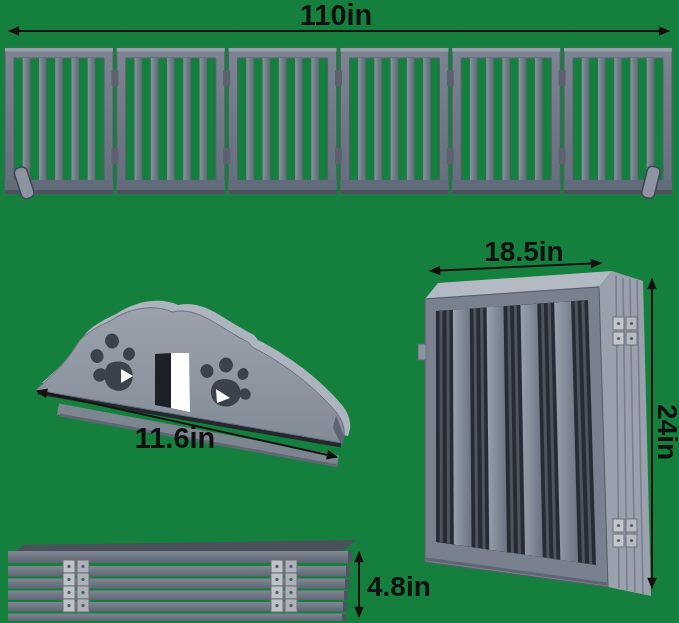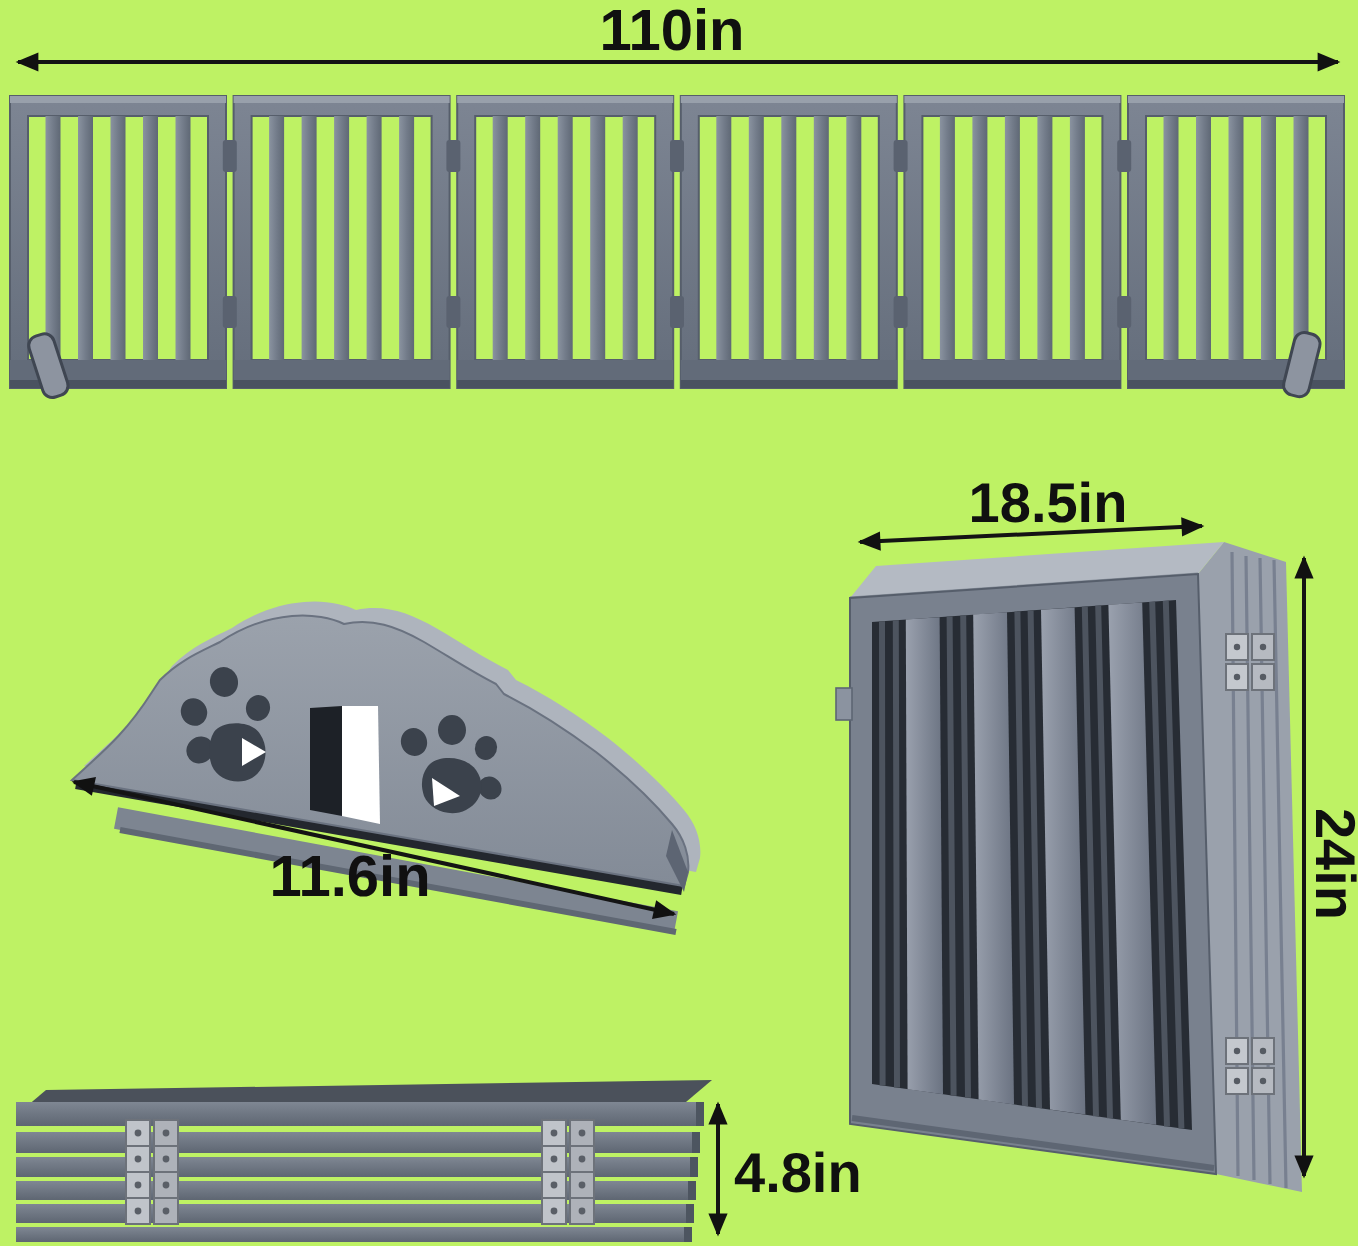--- a/index.html
+++ b/index.html
@@ -1,19 +1,19 @@
 <!DOCTYPE html>
 <html><head>
 <meta charset="utf-8">
 <style>
   html,body{margin:0;padding:0;background:#ffffff;}
   .canvas{
     position:relative;
     width:679px;height:623px;
-    background:#bef264;
+    background:#15803d;
     font-family:"Liberation Sans",sans-serif;
     overflow:hidden;
   }
   .canvas svg{position:absolute;left:0;top:0;}
   text.dim{
     fill:#101010;
     font-family:"Liberation Sans",sans-serif;
     font-weight:bold;
     letter-spacing:0px;
   }

